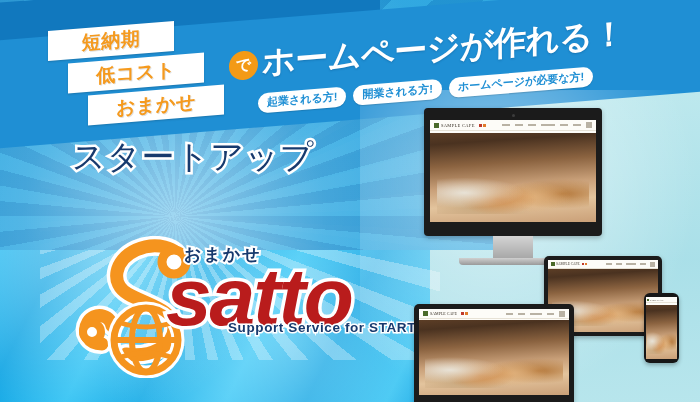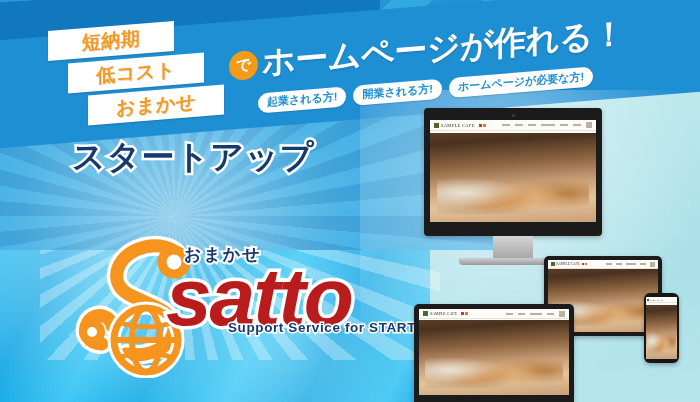--- a/index.html
+++ b/index.html
@@ -164,21 +164,21 @@
     font-weight: bold;
     white-space: nowrap;
     box-shadow: 0 1px 1px rgba(0,0,0,.14);
   }
 
   
   .main-title {
     position: absolute;
     left: 72px; top: 136px;
     font-size: 33px;
-    font-weight: bold;
+    font-weight: normal;
     line-height: 1.30;
     color: #173a6e;
     letter-spacing: 1px;
     -webkit-text-stroke: 5px #ffffff;
     paint-order: stroke fill;
   }
   .main-title .ln { display: block; }
 
   
   .logo-wrap { position: absolute; left: 62px; top: 238px; width: 380px; height: 140px; }

